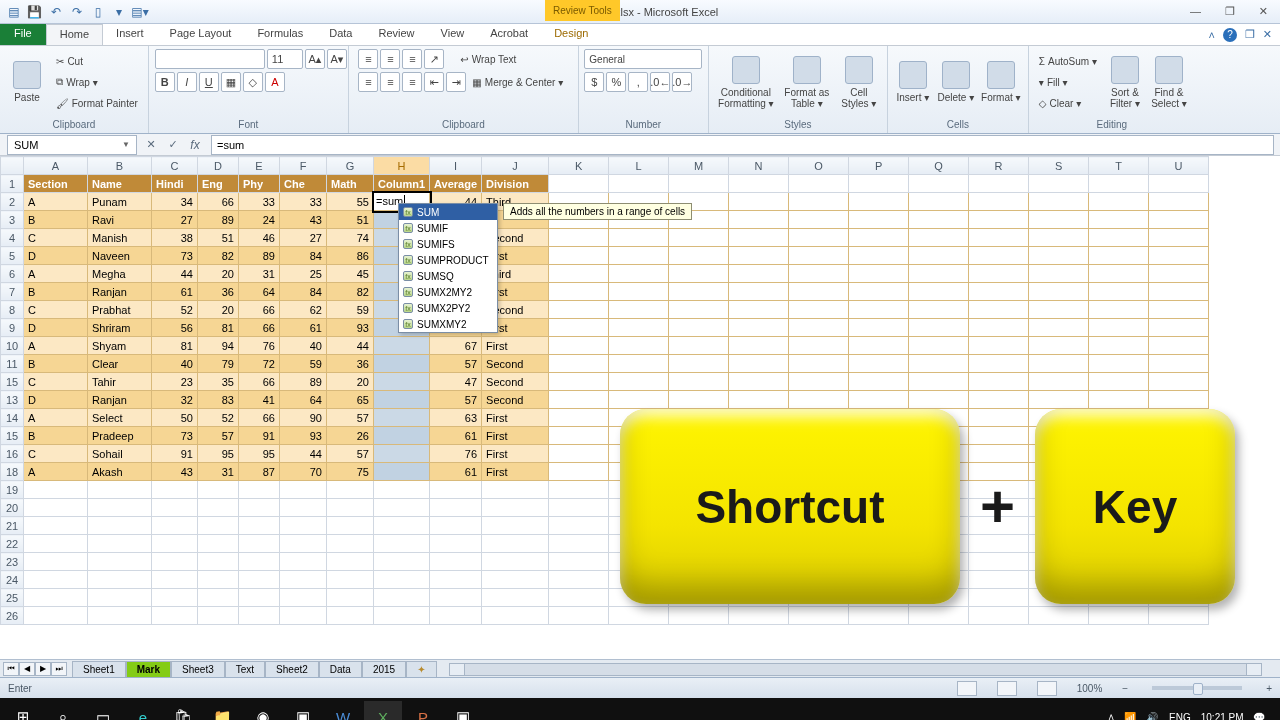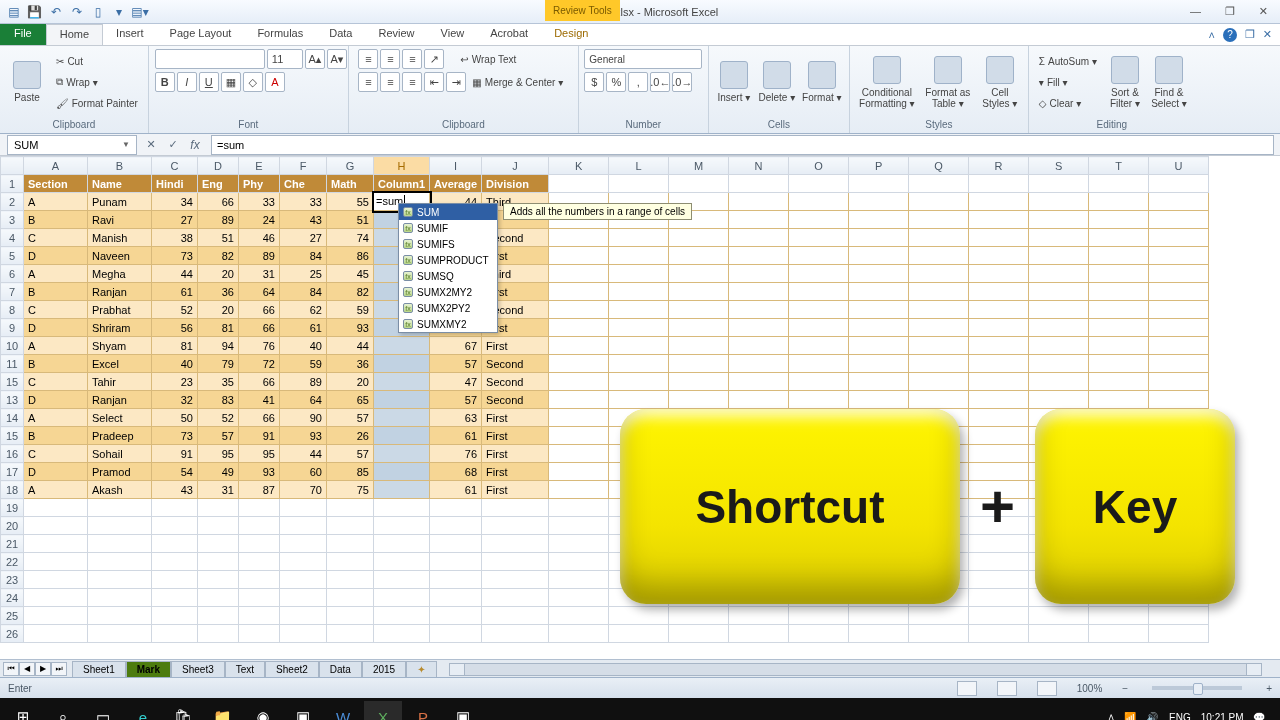--- a/index.html
+++ b/index.html
@@ -74,21 +74,21 @@
 .keys{position:absolute;left:620px;top:253px;display:flex;align-items:center;gap:20px;z-index:30}
 .key{width:340px;height:195px;background:linear-gradient(to bottom,#fff500 0%,#f4e400 60%,#d9cb00 100%);border-radius:26px;box-shadow:inset 0 -20px 30px rgba(0,0,0,.25),inset 0 8px 14px rgba(255,255,255,.8),4px 6px 10px rgba(0,0,0,.3);display:flex;align-items:center;justify-content:center;font-family:Arial,sans-serif;font-weight:900;font-size:46px;color:#1a1a1a}
 .key.narrow{width:200px}
 .plus{font-size:60px;font-weight:900;color:#1a1a1a}
 
 .sheetbar{height:18px;background:#e4eaf1;display:flex;align-items:center;font-size:10px;border-top:1px solid #b1bfd0}
 .sheetbar .navset{display:flex;gap:0;margin-left:3px}
 .sheetbar .nb{width:16px;height:14px;display:flex;align-items:center;justify-content:center;border:1px solid #a7b5c6;background:#f2f5f9;font-size:8px;cursor:pointer}
 .sheetbar .tabs{display:flex;margin-left:5px}
 .sheetbar .stab{padding:2px 10px;border:1px solid #a7b5c6;background:#d9e2ec;border-bottom:none;cursor:pointer}
-.sheetbar .stab.active{background:#4d7c0f;font-weight:bold}
+.sheetbar .stab.active{background:#84cc16;font-weight:bold}
 .sheetbar .scroll{flex:1;margin:1px 18px 0 12px;height:13px;background:#d5dde7;border:1px solid #a7b5c6;position:relative}
 .sheetbar .scroll .tl{position:absolute;left:0;width:15px;height:11px;background:#e7edf4;border-right:1px solid #a7b5c6}
 .sheetbar .scroll .tr{position:absolute;right:0;width:15px;height:11px;background:#e7edf4;border-left:1px solid #a7b5c6}
 .statusbar{height:21px;background:linear-gradient(to bottom,#e9eff6,#d6e0ec);display:flex;align-items:center;font-size:10px;padding:0 8px;border-top:1px solid #9fb2c9;color:#4a5866}
 .statusbar .right{margin-left:auto;display:flex;align-items:center;gap:20px}
 .statusbar .vbtn{width:20px;height:15px;border:1px solid #a7b5c6;background:#f2f5f9;cursor:pointer}
 .statusbar .slider{width:90px;height:4px;background:#bcc9d8;position:relative;margin:0 4px}
 .statusbar .slider::after{content:'';position:absolute;left:45%;top:-3px;width:8px;height:10px;background:#e9eff6;border:1px solid #9fb2c9;border-radius:2px}
 
 .taskbar{height:38px;background:#101010;display:flex;align-items:center;gap:2px;padding:0 4px}
@@ -210,57 +210,57 @@
         <div class="box">%</div>
         <div class="box">,</div>
         <div class="box">.0←</div>
         <div class="box">.0→</div>
       </div>
     </div>
     <div class="glabel">Number</div>
   </div>
   <div class="rgroup">
     <div class="body">
+      <div class="bigbtn" style="width:62px">
+          <div class="icn"></div>
+          <div class="lbl">Conditional
+Formatting ▾</div>
+        </div>
+      <div class="bigbtn" style="width:52px">
+          <div class="icn"></div>
+          <div class="lbl">Format
+as Table ▾</div>
+        </div>
+      <div class="bigbtn" style="width:44px">
+          <div class="icn"></div>
+          <div class="lbl">Cell
+Styles ▾</div>
+        </div>
+    </div>
+    <div class="glabel">Styles</div>
+  </div>
+  <div class="rgroup">
+    <div class="body">
       <div class="bigbtn" style="width:38px">
           <div class="icn"></div>
           <div class="lbl">Insert
 ▾</div>
         </div>
       <div class="bigbtn" style="width:40px">
           <div class="icn"></div>
           <div class="lbl">Delete
 ▾</div>
         </div>
       <div class="bigbtn" style="width:42px">
           <div class="icn"></div>
           <div class="lbl">Format
 ▾</div>
         </div>
     </div>
     <div class="glabel">Cells</div>
-  </div>
-  <div class="rgroup">
-    <div class="body">
-      <div class="bigbtn" style="width:62px">
-          <div class="icn"></div>
-          <div class="lbl">Conditional
-Formatting ▾</div>
-        </div>
-      <div class="bigbtn" style="width:52px">
-          <div class="icn"></div>
-          <div class="lbl">Format
-as Table ▾</div>
-        </div>
-      <div class="bigbtn" style="width:44px">
-          <div class="icn"></div>
-          <div class="lbl">Cell
-Styles ▾</div>
-        </div>
-    </div>
-    <div class="glabel">Styles</div>
   </div>
   <div class="rgroup" style="border-right:none">
     <div class="body">
       <div class="vsplit">
         <div class="smbtn">Σ <span>AutoSum ▾</span></div>
         <div class="smbtn">▾ <span>Fill ▾</span></div>
         <div class="smbtn">◇ <span>Clear ▾</span></div>
       </div>
       <div class="bigbtn" style="width:40px">
           <div class="icn"></div>
@@ -553,21 +553,21 @@
           <td style="background:#fff"></td>
           <td style="background:#fff"></td>
           <td style="background:#fff"></td>
           <td style="background:#fff"></td>
           <td style="background:#fff"></td>
           <td style="background:#fff"></td>
         </tr>
         <tr class="datarow">
           <th class="rowhead">11</th>
           <td class="lft">B</td>
-          <td class="lft">Excel</td>
+          <td class="lft">Clear</td>
           <td class="">40</td>
           <td class="">79</td>
           <td class="">72</td>
           <td class="">59</td>
           <td class="">36</td>
           <td class=" colH"></td>
           <td class="">57</td>
           <td class="lft">Second</td>
           <td style="background:#fff"></td>
           <td style="background:#fff"></td>
@@ -681,44 +681,20 @@
           <th class="rowhead">16</th>
           <td class="lft">C</td>
           <td class="lft">Sohail</td>
           <td class="">91</td>
           <td class="">95</td>
           <td class="">95</td>
           <td class="">44</td>
           <td class="">57</td>
           <td class=" colH"></td>
           <td class="">76</td>
-          <td class="lft">First</td>
-          <td style="background:#fff"></td>
-          <td style="background:#fff"></td>
-          <td style="background:#fff"></td>
-          <td style="background:#fff"></td>
-          <td style="background:#fff"></td>
-          <td style="background:#fff"></td>
-          <td style="background:#fff"></td>
-          <td style="background:#fff"></td>
-          <td style="background:#fff"></td>
-          <td style="background:#fff"></td>
-          <td style="background:#fff"></td>
-        </tr>
-        <tr class="datarow">
-          <th class="rowhead">17</th>
-          <td class="lft">D</td>
-          <td class="lft">Pramod</td>
-          <td class="">54</td>
-          <td class="">49</td>
-          <td class="">93</td>
-          <td class="">60</td>
-          <td class="">85</td>
-          <td class=" colH"></td>
-          <td class="">68</td>
           <td class="lft">First</td>
           <td style="background:#fff"></td>
           <td style="background:#fff"></td>
           <td style="background:#fff"></td>
           <td style="background:#fff"></td>
           <td style="background:#fff"></td>
           <td style="background:#fff"></td>
           <td style="background:#fff"></td>
           <td style="background:#fff"></td>
           <td style="background:#fff"></td>

